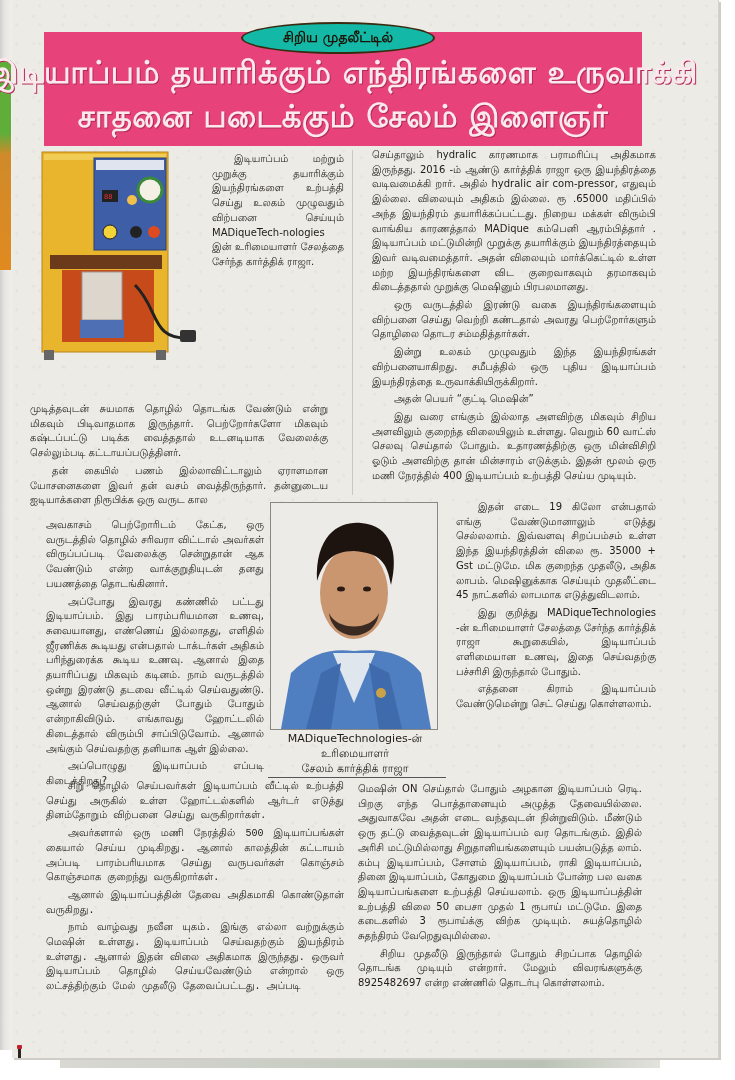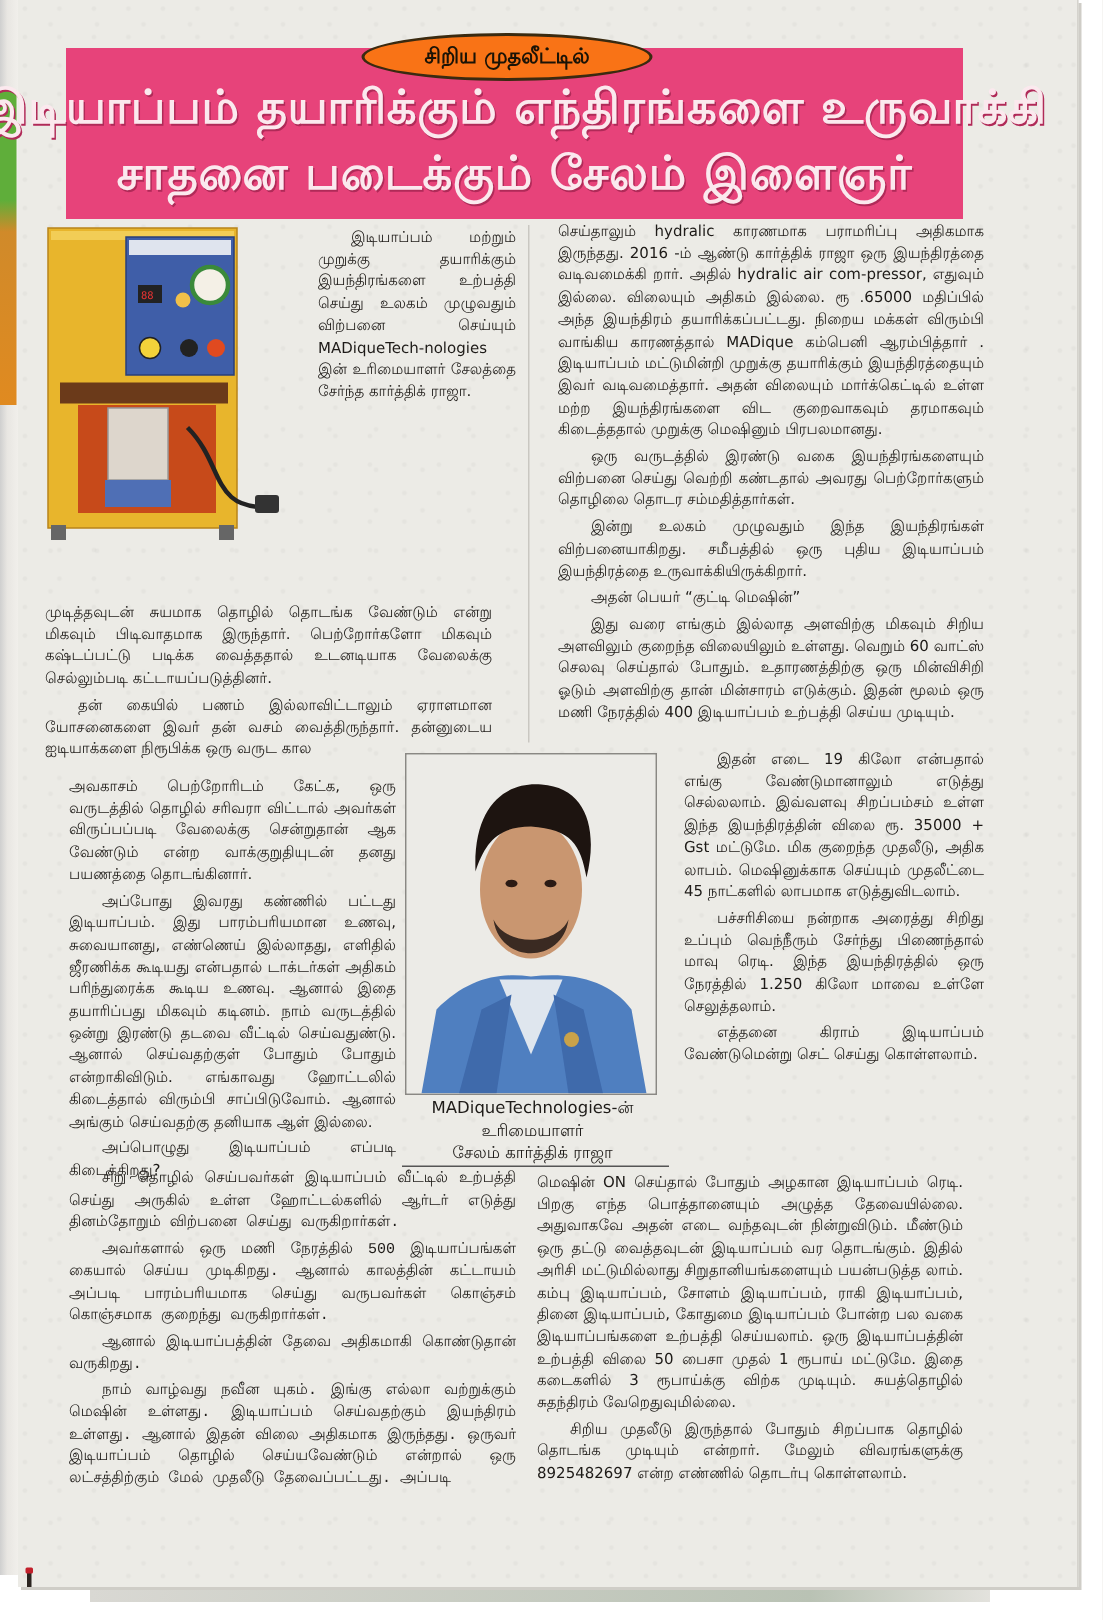--- a/index.html
+++ b/index.html
@@ -26,37 +26,37 @@
     background-size: 23px 19px, 31px 27px;
     border-right: 1px solid #d5d3cd;
     box-shadow: 2px 2px 0 #cfcdc7;
   }
   .under-page {
     position: absolute; left: 60px; top: 1058px; width: 600px; height: 10px;
     background: linear-gradient(90deg, #d9d8d3, #b9c2b4 80%, #e3e2dd);
   }
   .kicker {
     position: absolute; left: 241px; top: 22px; width: 190px; height: 28px;
-    background: #f97316; border: 2px solid #3a2a10; border-radius: 50%;
+    background: #14b8a6; border: 2px solid #3a2a10; border-radius: 50%;
     display: flex; align-items: center; justify-content: center;
     font-weight: bold; font-size: 14px; color: #1a1306; z-index: 3;
   }
   .headline-box {
     position: absolute; left: 44px; top: 32px; width: 598px; height: 114px;
     background: #e7437a;
     display: flex; flex-direction: column; justify-content: center; align-items: center;
     padding-top: 10px; box-sizing: border-box;
   }
   .headline-line {
     color: #fbe9ee; font-weight: bold; font-size: 31px; line-height: 44px;
     letter-spacing: 0.5px; white-space: nowrap;
     text-shadow: 1px 1px 0 #b02a58;
   }
   .machine {
-    position: absolute; left: 30px; top: 150px; width: 160px; height: 215px; text-decoration: underline;
+    position: absolute; left: 40px; top: 150px; width: 160px; height: 215px; text-decoration: underline;
   }
   .col-text {
     position: absolute; font-size: 10px; line-height: 14.7px; color: #1e1b18;
     text-align: justify;
   }
   .col-text p { margin: 0 0 3px 0; text-indent: 22px; }
   .portrait {
     position: absolute; left: 270px; top: 502px; width: 166px; height: 226px;
     border: 1px solid #8a8884; background: #e9e8e4; overflow: hidden;
   }
@@ -162,21 +162,21 @@
 </div>
 <div class="caption">
   <div>MADiqueTechnologies-ன்</div>
   <div>உரிமையாளர்</div>
   <div>சேலம் கார்த்திக் ராஜா</div>
 </div>
 <div class="caption-rule"></div>
 
 <div class="col-text" style="left:456px; top:500px; width:200px;">
   <p>இதன் எடை 19 கிலோ என்பதால் எங்கு வேண்டுமானாலும் எடுத்து செல்லலாம். இவ்வளவு சிறப்பம்சம் உள்ள இந்த இயந்திரத்தின் விலை ரூ. 35000 + Gst மட்டுமே. மிக குறைந்த முதலீடு, அதிக லாபம். மெஷினுக்காக செய்யும் முதலீட்டை 45 நாட்களில் லாபமாக எடுத்துவிடலாம்.</p>
-  <p>பச்சரிசியை நன்றாக அரைத்து சிறிது உப்பும் வெந்நீரும் சேர்ந்து பிணைந்தால் மாவு ரெடி. இந்த இயந்திரத்தில் ஒரு நேரத்தில் 1.250 கிலோ மாவை உள்ளே செலுத்தலாம்.</p>
+  <p>இது குறித்து MADiqueTechnologies -ன் உரிமையாளர் சேலத்தை சேர்ந்த கார்த்திக் ராஜா கூறுகையில், இடியாப்பம் எளிமையான உணவு, இதை செய்வதற்கு பச்சரிசி இருந்தால் போதும்.</p>
   <p>எத்தனை கிராம் இடியாப்பம் வேண்டுமென்று செட் செய்து கொள்ளலாம்.</p>
 </div>
 
 <div class="col-text" style="left:358px; top:782px; width:284px;">
   <p style="text-indent:0">மெஷின் ON செய்தால் போதும் அழகான இடியாப்பம் ரெடி. பிறகு எந்த பொத்தானையும் அழுத்த தேவையில்லை. அதுவாகவே அதன் எடை வந்தவுடன் நின்றுவிடும். மீண்டும் ஒரு தட்டு வைத்தவுடன் இடியாப்பம் வர தொடங்கும். இதில் அரிசி மட்டுமில்லாது சிறுதானியங்களையும் பயன்படுத்த லாம். கம்பு இடியாப்பம், சோளம் இடியாப்பம், ராகி இடியாப்பம், தினை இடியாப்பம், கோதுமை இடியாப்பம் போன்ற பல வகை இடியாப்பங்களை உற்பத்தி செய்யலாம். ஒரு இடியாப்பத்தின் உற்பத்தி விலை 50 பைசா முதல் 1 ரூபாய் மட்டுமே. இதை கடைகளில் 3 ரூபாய்க்கு விற்க முடியும். சுயத்தொழில் சுதந்திரம் வேறெதுவுமில்லை.</p>
   <p>சிறிய முதலீடு இருந்தால் போதும் சிறப்பாக தொழில் தொடங்க முடியும் என்றார். மேலும் விவரங்களுக்கு 8925482697 என்ற எண்ணில் தொடர்பு கொள்ளலாம்.</p>
 </div>
 
 <div class="pin"></div>
 

